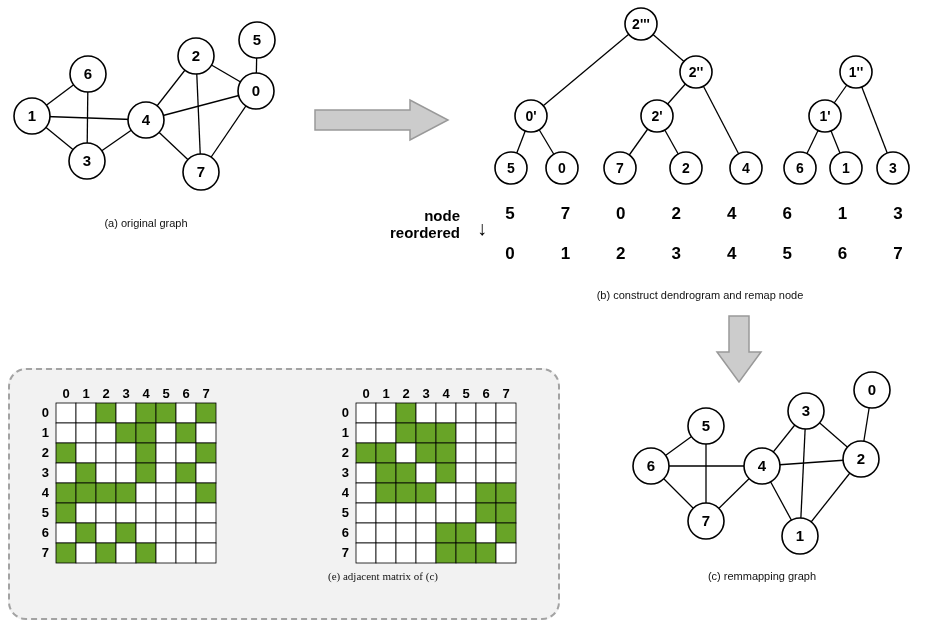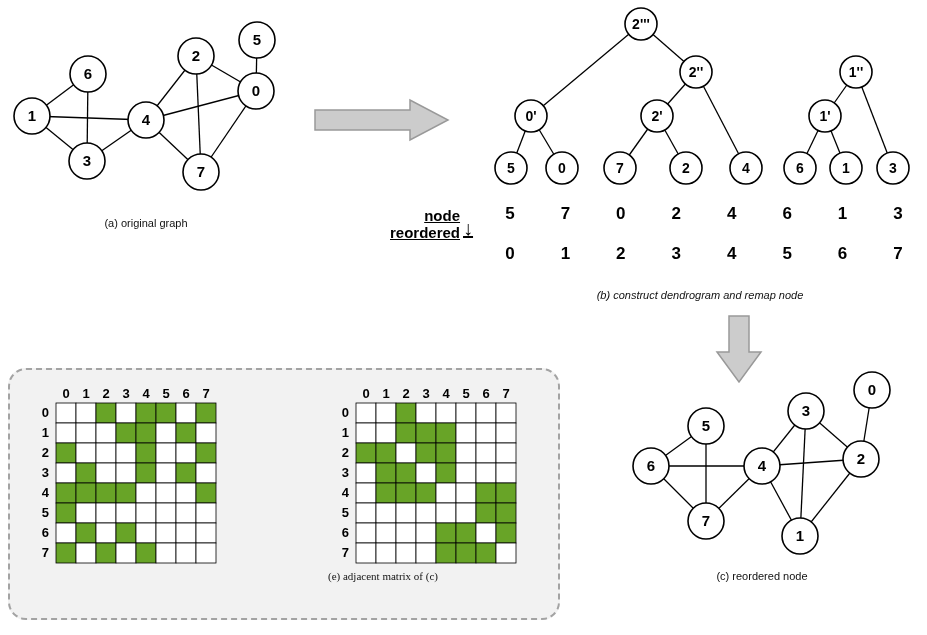--- a/index.html
+++ b/index.html
@@ -3,21 +3,21 @@
 <meta charset="utf-8">
 <style>
   * { box-sizing: border-box; margin: 0; padding: 0; }
   body { font-family: "Liberation Sans", sans-serif; background: #ffffff; }
   .canvas { position: relative; width: 927px; height: 635px; background: #ffffff; overflow: hidden; }
   .caption { position: absolute; font-size: 11px; color: #111111; text-align: center; }
   svg { position: absolute; overflow: visible; }
   svg text { font-family: "Liberation Sans", sans-serif; fill: #000000; }
   .num-row { position: absolute; left: 496px; width: 416px; display: flex; justify-content: space-between; }
   .num-row span { display: inline-block; width: 28px; text-align: center; font-size: 17px; font-weight: bold; color: #000; }
-  .remap-label { position: absolute; left: 390px; top: 207px; display: flex; align-items: center; gap: 3px; text-decoration: underline; }
+  .remap-label { position: absolute; left: 390px; top: 207px; display: flex; align-items: center; gap: 17px; }
   .remap-label .lines { text-align: right; font-weight: bold; font-size: 15px; line-height: 17px; color: #000; }
   .remap-label .down { font-size: 20px; margin-top: 9px; color: #000; }
   .panel { position: absolute; border-radius: 18px; }
 </style>
 </head>
 <body>
 
 <div class="canvas">
 
   <svg id="graph-a" style="left:5px; top:10px;" width="300" height="200">
@@ -121,21 +121,21 @@
     <span>0</span>
     <span>1</span>
     <span>2</span>
     <span>3</span>
     <span>4</span>
     <span>5</span>
     <span>6</span>
     <span>7</span>
   </div>
 
-  <div class="caption" style="left:520px; top:289px; width:360px;font-style:italic;">(b) construct dendrogram and remap node</div>
+  <div class="caption" style="left:520px; top:289px; width:360px;">(b) construct dendrogram and remap node</div>
 
   <svg class="block-arrow" style="left:716px; top:316px;" width="48" height="68">
     <polygon points="13,0 33,0 33,36 45,36 23,66 1,36 13,36" stroke-width="1.5" fill="#cccccc" stroke="#999999"></polygon>
   </svg>
 
   <div class="panel" id="panel" style="left: 8px; top: 368px; width: 552px; height: 252px; background: rgb(242, 242, 242); border: 2px dashed rgb(163, 163, 163);"></div>
 
   <svg id="matrix-d" style="left:32px; top:385px;" width="210" height="185">
       <text x="34" y="13" text-anchor="middle" font-size="13" font-weight="bold">0</text>
       <text x="17" y="32" text-anchor="end" font-size="13" font-weight="bold">0</text>
@@ -326,15 +326,15 @@
       <text x="86" y="56" dy="0.35em" text-anchor="middle" font-size="15" font-weight="bold">5</text>
       <circle cx="142" cy="96" r="18" fill="#ffffff" stroke="#000000" stroke-width="1.6"></circle>
       <text x="142" y="96" dy="0.35em" text-anchor="middle" font-size="15" font-weight="bold">4</text>
       <circle cx="31" cy="96" r="18" fill="#ffffff" stroke="#000000" stroke-width="1.6"></circle>
       <text x="31" y="96" dy="0.35em" text-anchor="middle" font-size="15" font-weight="bold">6</text>
       <circle cx="86" cy="151" r="18" fill="#ffffff" stroke="#000000" stroke-width="1.6"></circle>
       <text x="86" y="151" dy="0.35em" text-anchor="middle" font-size="15" font-weight="bold">7</text>
       <circle cx="180" cy="166" r="18" fill="#ffffff" stroke="#000000" stroke-width="1.6"></circle>
       <text x="180" y="166" dy="0.35em" text-anchor="middle" font-size="15" font-weight="bold">1</text>
     </svg>
-  <div class="caption" style="left:652px; top:570px; width:220px;">(c) reordered node</div>
+  <div class="caption" style="left:652px; top:570px; width:220px;">(c) remmapping graph</div>
 
 </div>
 
 </body></html>

